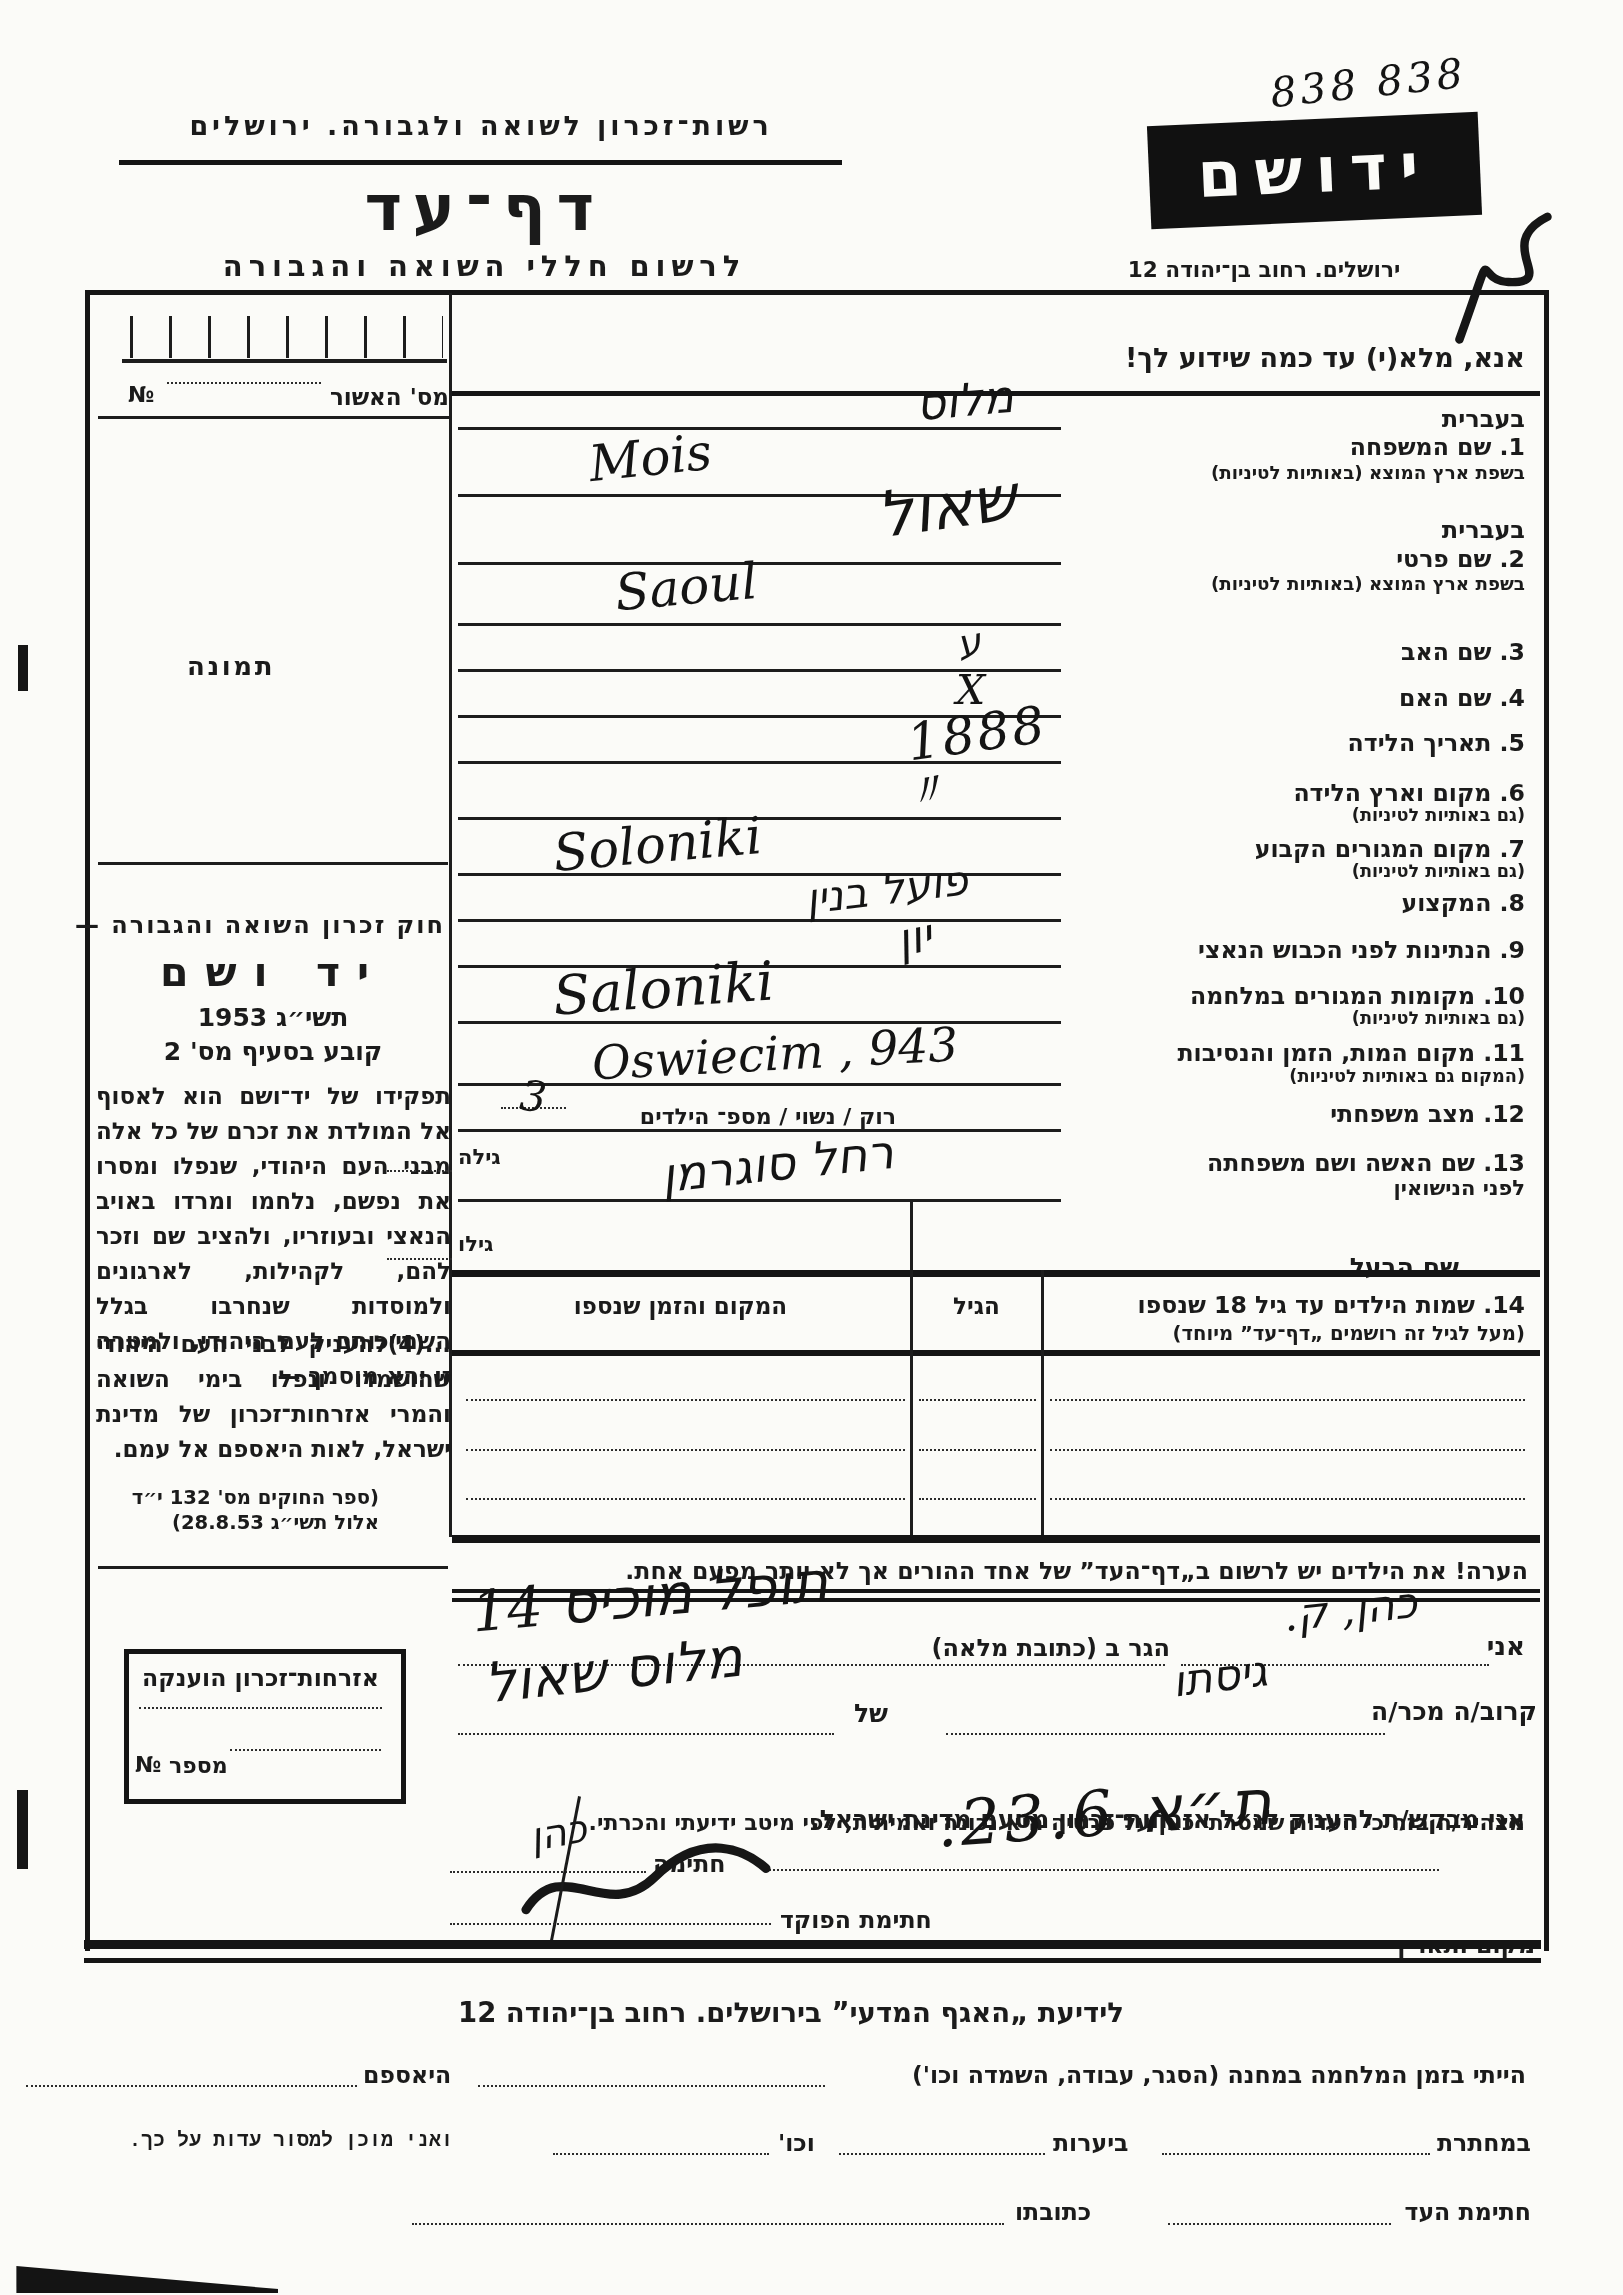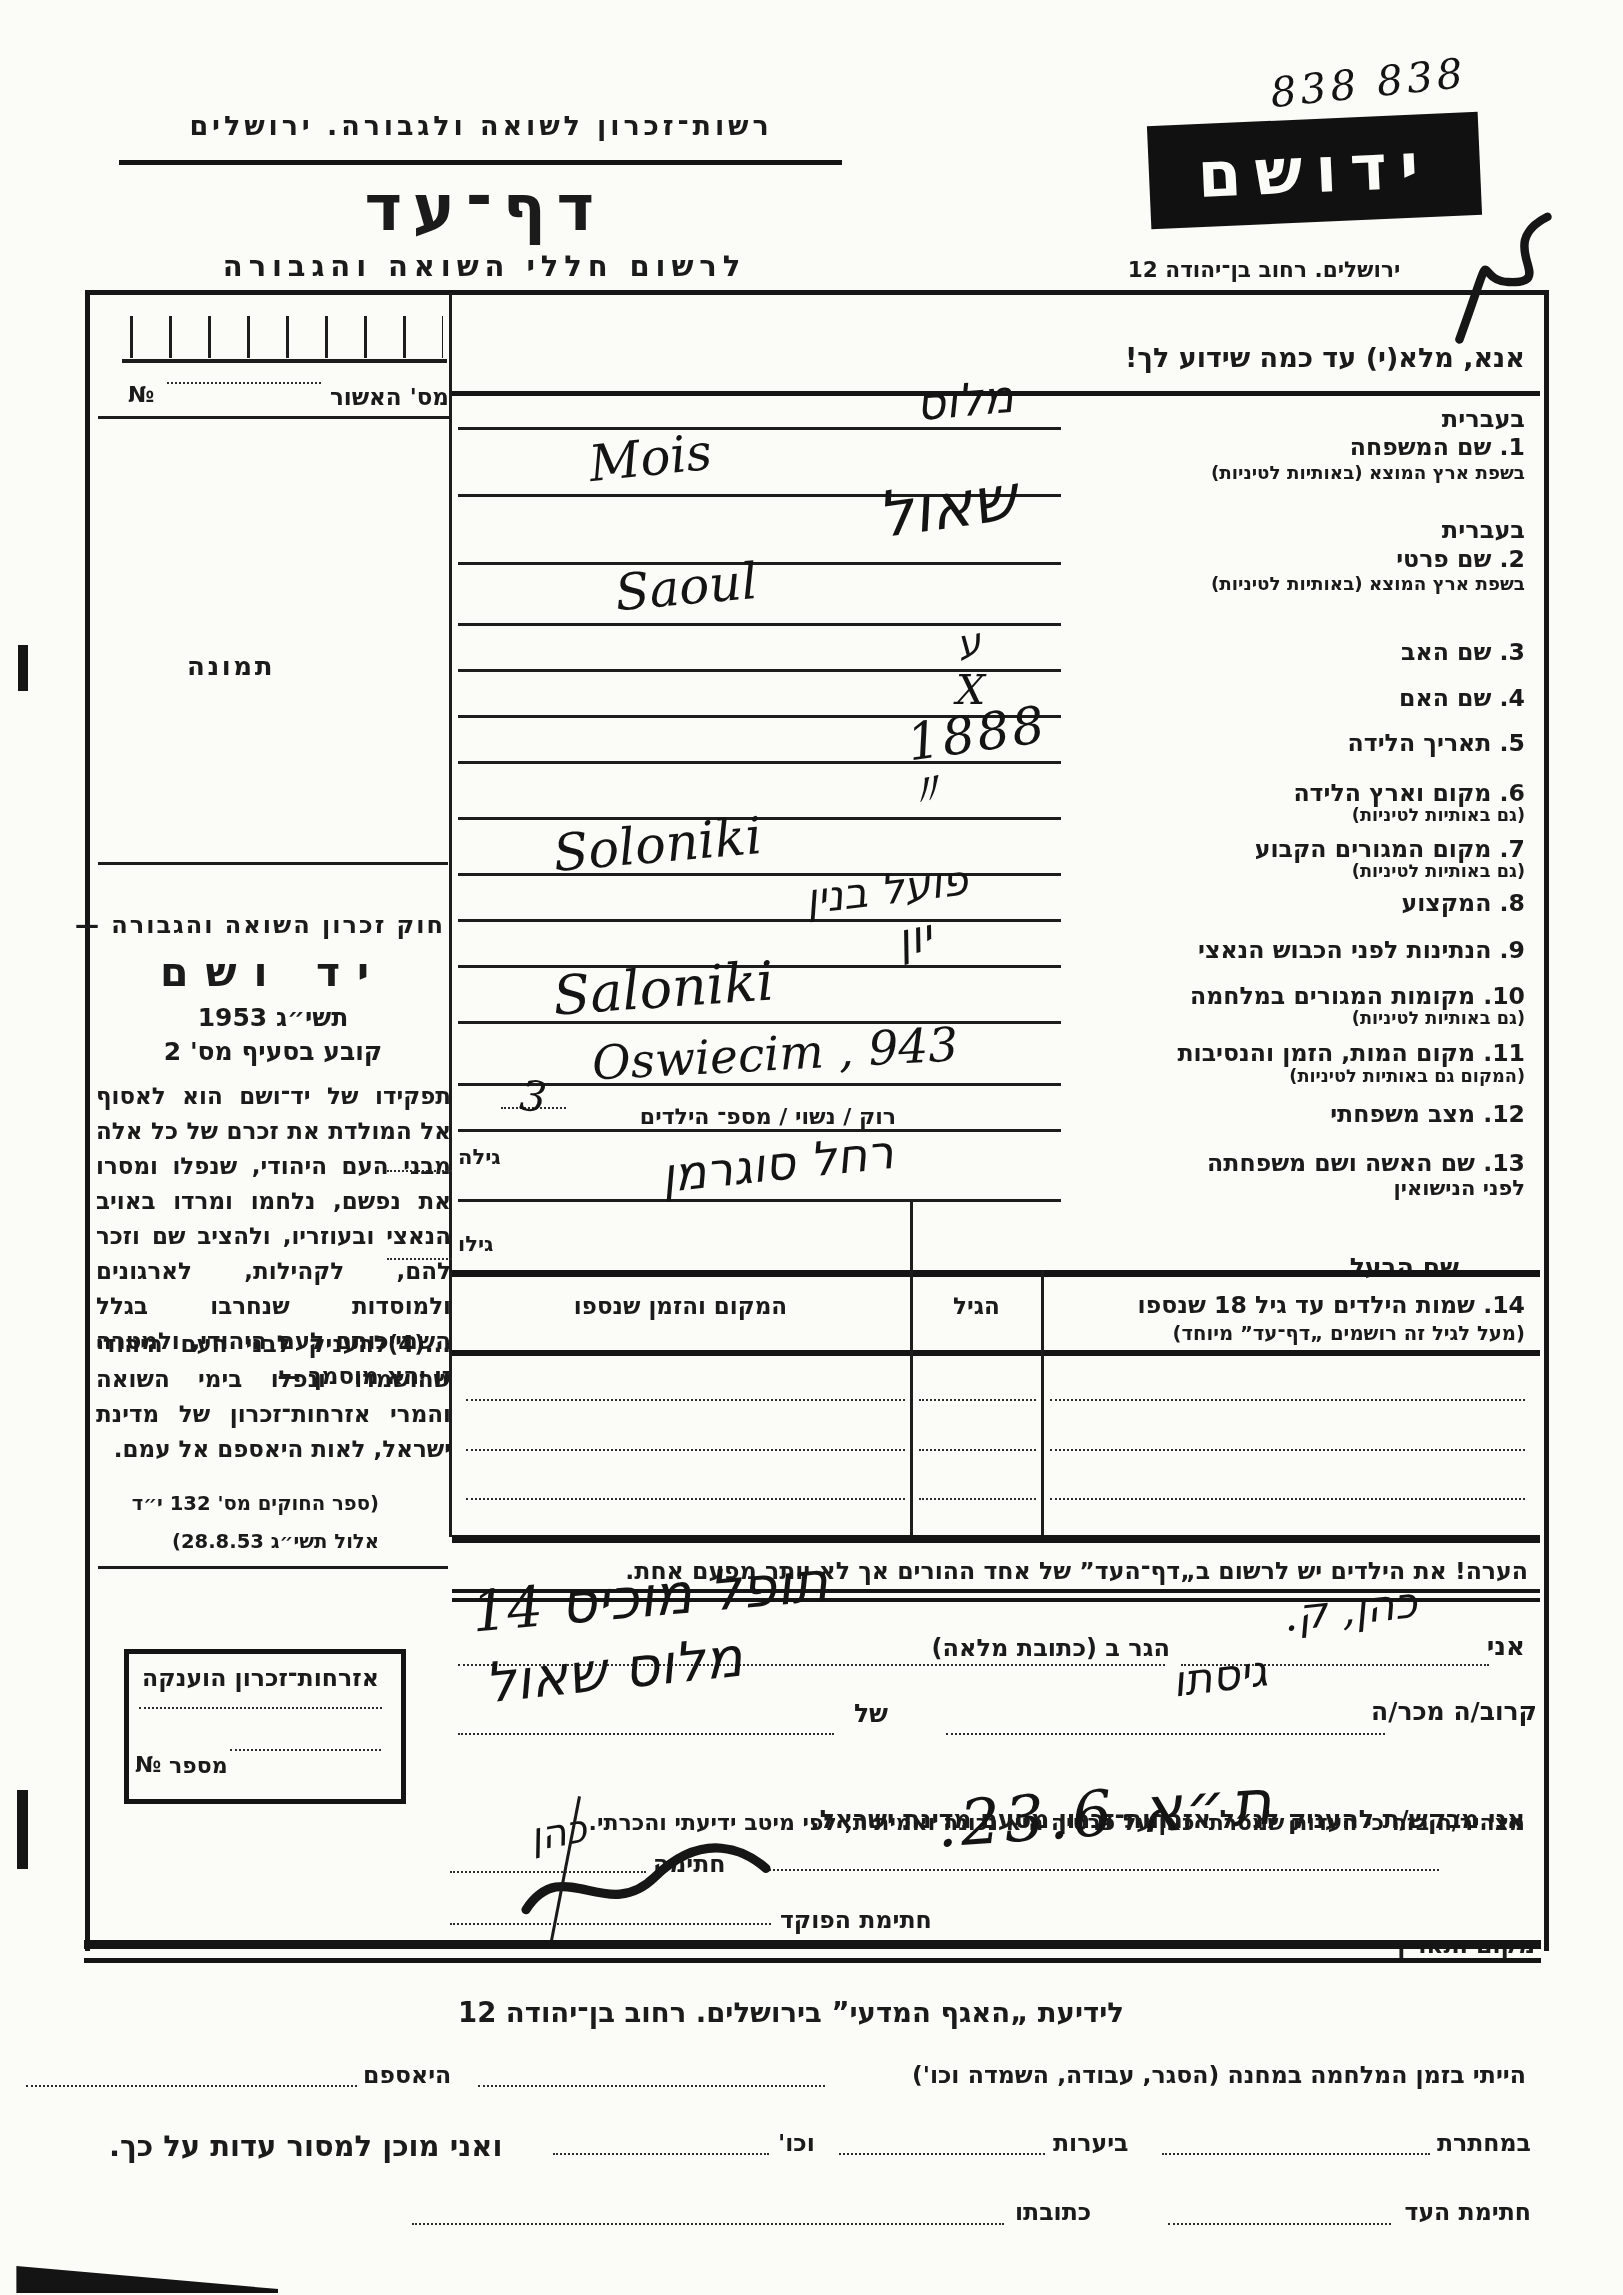--- a/index.html
+++ b/index.html
@@ -51,21 +51,21 @@
 <span class="p" dir="rtl" style="left:187px;top:651px;font-size:26px;letter-spacing:2.6px;">תמונה</span>
 
 <div class="rule" style="left:98px;top:862px;width:350px;height:3.3px;"></div>
 <span class="p ctr" dir="rtl" style="left:101px;top:911px;width:344px;font-size:24px;letter-spacing:2px;">חוק זכרון השואה והגבורה —</span>
 <span class="p ctr" dir="rtl" style="left:101px;top:948px;width:344px;font-size:41px;letter-spacing:17px;">יד ושם</span>
 <span class="p ctr" dir="rtl" style="left:101px;top:1003px;width:344px;font-size:25px;">תשי״ג 1953</span>
 <span class="p ctr" dir="rtl" style="left:101px;top:1037px;width:344px;font-size:25px;">קובע בסעיף מס' 2</span>
 
 <div class="wrap" dir="rtl" style="left:96px;top:1079px;width:355px;font-family:'DejaVu Sans',sans-serif;font-weight:bold;color:#1b1b1b;font-size:23px;line-height:35px;text-align:justify;">תפקידו של יד־ושם הוא לאסוף אל המולדת את זכרם של כל אלה מבני העם היהודי, שנפלו ומסרו את נפשם, נלחמו ומרדו באויב הנאצי ובעוזריו, ולהציב שם וזכר להם, לקהילות, לארגונים ולמוסדות שנחרבו בגלל השתייכותם לעם היהודי, ולמטרה זו יהא מוסמך —</div>
 <div class="wrap" dir="rtl" style="left:96px;top:1327px;width:355px;font-family:'DejaVu Sans',sans-serif;font-weight:bold;color:#1b1b1b;font-size:23px;line-height:35px;text-align:justify;">...(4)להעניק לבני העם היהודי שהושמדו ונפלו בימי השואה והמרי אזרחות־זכרון של מדינת ישראל, לאות היאספם אל עמם.</div>
-<div class="wrap" dir="rtl" style="left:98px;top:1485px;width:281px;font-family:'DejaVu Sans',sans-serif;font-weight:bold;color:#1b1b1b;font-size:19.6px;line-height:38px;">(ספר החוקים מס' 132 י״ד אלול תשי״ג 28.8.53)</div>
+<div class="wrap" dir="rtl" style="left:98px;top:1485px;width:281px;font-family:'DejaVu Sans',sans-serif;font-weight:bold;color:#1b1b1b;font-size:19.6px;line-height:25px;">(ספר החוקים מס' 132 י״ד אלול תשי״ג 28.8.53)</div>
 <div class="rule" style="left:98px;top:1566px;width:350px;height:3.3px;"></div>
 
 <div class="abs" style="left:124px;top:1649px;width:272px;height:145px;border:5.9px solid #141414;"></div>
 <span class="p ctr" dir="rtl" style="left:128px;top:1664px;width:265px;font-size:23.6px;">אזרחות־זכרון הוענקה</span>
 <div class="dot" style="left:139px;top:1707px;width:243px;"></div>
 <span class="p" style="left:135px;top:1752px;font-size:22px;">№</span>
 <span class="p" dir="rtl" style="left:169px;top:1753px;font-size:22px;">מספר</span>
 <div class="dot" style="left:230px;top:1749px;width:151px;"></div>
 
 <span class="p" dir="rtl" style="right:98px;top:405px;font-size:24px;">בעברית</span>
@@ -205,21 +205,21 @@
 <div class="dot" style="left:478px;top:2085px;width:347px;"></div>
 <span class="p" dir="rtl" style="left:363px;top:2061px;font-size:23.6px;">היאספם</span>
 <div class="dot" style="left:26px;top:2085px;width:331px;"></div>
 
 <span class="p" dir="rtl" style="right:92px;top:2129px;font-size:23.6px;">במחתרת</span>
 <div class="dot" style="left:1162px;top:2153px;width:268px;"></div>
 <span class="p" dir="rtl" style="left:1053px;top:2129px;font-size:23.6px;">ביערות</span>
 <div class="dot" style="left:839px;top:2153px;width:206px;"></div>
 <span class="p" dir="rtl" style="left:778px;top:2129px;font-size:23.6px;">וכו'</span>
 <div class="dot" style="left:553px;top:2153px;width:216px;"></div>
-<span class="p" dir="rtl" style="left:109px;top:2129px;font-size:29px;">ואני מוכן למסור עדות על כך.</span>
+<span class="p" dir="rtl" style="left:129px;top:2129px;font-size:20px;font-family:Liberation Mono, monospace;">ואני מוכן למסור עדות על כך.</span>
 
 <span class="p" dir="rtl" style="right:92px;top:2198px;font-size:23.6px;">חתימת העד</span>
 <div class="dot" style="left:1168px;top:2223px;width:223px;"></div>
 <span class="p" dir="rtl" style="left:1015px;top:2198px;font-size:23.6px;">כתובתו</span>
 <div class="dot" style="left:412px;top:2223px;width:592px;"></div>
 
 <div class="abs" style="left:16.4px;top:2244px;width:262px;height:49px;background:#141414;clip-path:polygon(0 45%,100% 92%,100% 100%,0 100%);"></div>
 <div class="abs" style="left:18.3px;top:645px;width:9.8px;height:46px;background:#161616;"></div>
 <div class="abs" style="left:17px;top:1790px;width:10.5px;height:79px;background:#161616;"></div>
 

